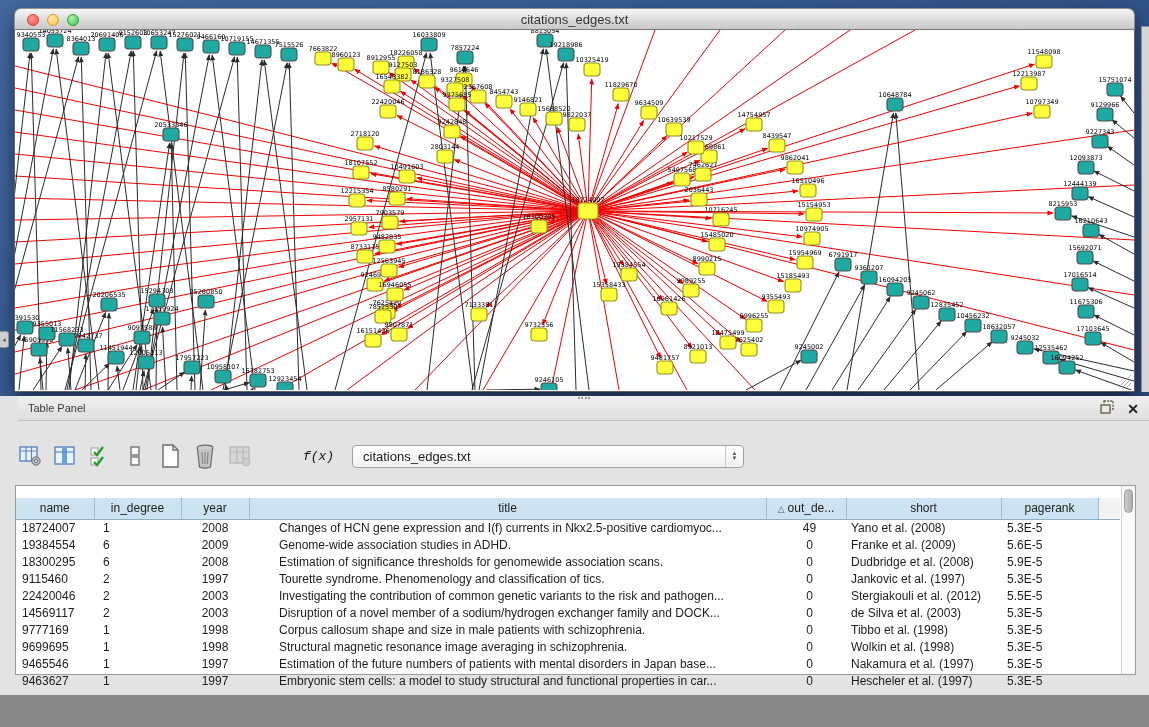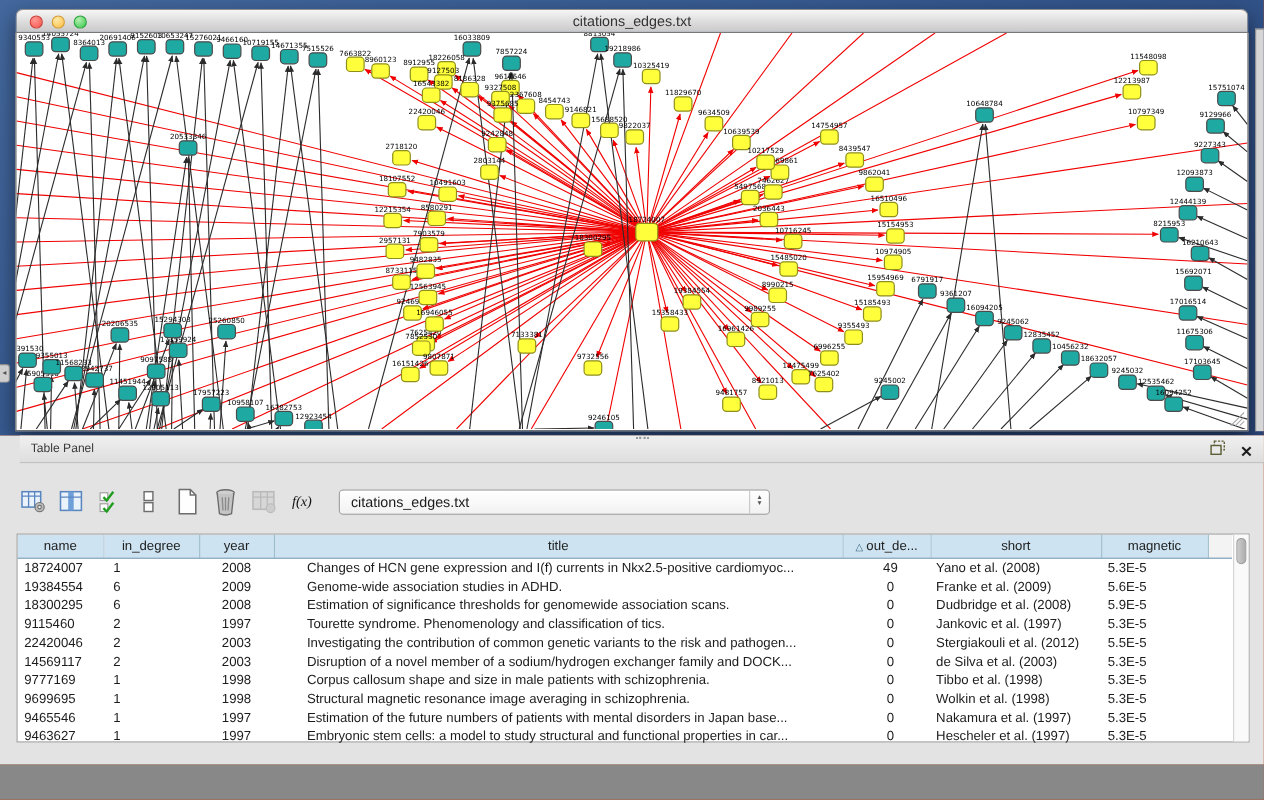--- a/index.html
+++ b/index.html
@@ -33,31 +33,31 @@
   .tp-header { position:relative; height:25px; background:linear-gradient(#f0f0f0,#dedede);
                border-bottom:1px solid #c2c2c2; }
   .grip { position:absolute; left:50%; top:1px; width:12px; height:4px; margin-left:-6px;
           border-top:2px dotted #9a9a9a; }
   .tp-title { position:absolute; left:10px; top:6px; font-size:11px; color:#3a3a3a; }
   .tp-icons { position:absolute; right:10px; top:4px; display:flex; gap:12px; align-items:center; }
   .tp-icons .x { font-size:14px; font-weight:bold; color:#1c1c1c; line-height:16px; }
 
   .toolbar { position:absolute; left:16px; top:44px; height:32px; display:flex; align-items:center; gap:8px; }
   .tbtn { width:27px; height:27px; display:flex; align-items:center; justify-content:center; }
-  .fx { font-family:Liberation Serif, serif; font-style:italic; font-size:13px; color:#111; }
+  .fx { font-family:Liberation Mono, monospace; font-style:italic; font-size:13px; color:#111;margin-left:44px; }
   .dropdown { margin-left:12px; width:392px; height:23px; background:linear-gradient(#ffffff,#f2f2f2);
               border:1px solid #9f9f9f; border-radius:4px; position:relative;
               font-size:13px; color:#1b1b1b; line-height:21px; padding-left:10px; }
   .spinner { position:absolute; right:0; top:0; width:18px; height:21px; border-left:1px solid #c6c6c6;
              display:flex; flex-direction:column; align-items:center; justify-content:center; color:#555; }
   .spinner span { font-size:6px; line-height:5px; }
 
   .datatable { position:absolute; left:15px; top:89px; width:1121px; height:190px;
                background:#fff; border:1px solid #9b9b9b; }
-  .datatable table { border-collapse:collapse; table-layout:fixed; width:1104px; }
+  .datatable table { border-collapse:collapse; table-layout:fixed; width:1104px;margin-top:12px; }
   .datatable th { height:21px; background:#cde3f1; border-right:1px solid #9dbccd;
                   border-bottom:1px solid #8fafc2; font-size:12px; font-weight:normal;
                   color:#222; text-align:center; overflow:hidden; white-space:nowrap; }
   .datatable th.filler { background:#f3f3f3; border-right:none; }
   .sortglyph { font-size:9px; color:#35637f; margin-right:3px; }
   .datatable td { height:17px; font-size:12px; color:#1c1c1c; white-space:nowrap;
                   overflow:hidden; text-overflow:clip; }
   td.c0{padding-left:6px;} td.c1{padding-left:9px;} td.c2{text-align:center;}
   td.c3{padding-left:30px;} td.c4{padding-left:7px;text-align:center;} td.c5{padding-left:5px;} td.c6{padding-left:6px;}
   .vscroll { position:absolute; right:0; top:0; bottom:0; width:14px; background:#fafafa;
@@ -643,21 +643,21 @@
             <col style="width: 22px;">
           </colgroup>
         <thead>
             <tr id="node-table-head">
               <th>name</th>
               <th>in_degree</th>
               <th>year</th>
               <th>title</th>
               <th><span class="sortglyph">△</span>out_de...</th>
               <th>short</th>
-              <th>magnetic</th>
+              <th>pagerank</th>
               <th class="filler"></th>
             </tr>
           </thead>
         <tbody id="node-table-body">
             <tr>
               <td class="c0">18724007</td>
               <td class="c1">1</td>
               <td class="c2">2008</td>
               <td class="c3">Changes of HCN gene expression and I(f) currents in Nkx2.5-positive cardiomyoc...</td>
               <td class="c4">49</td>

